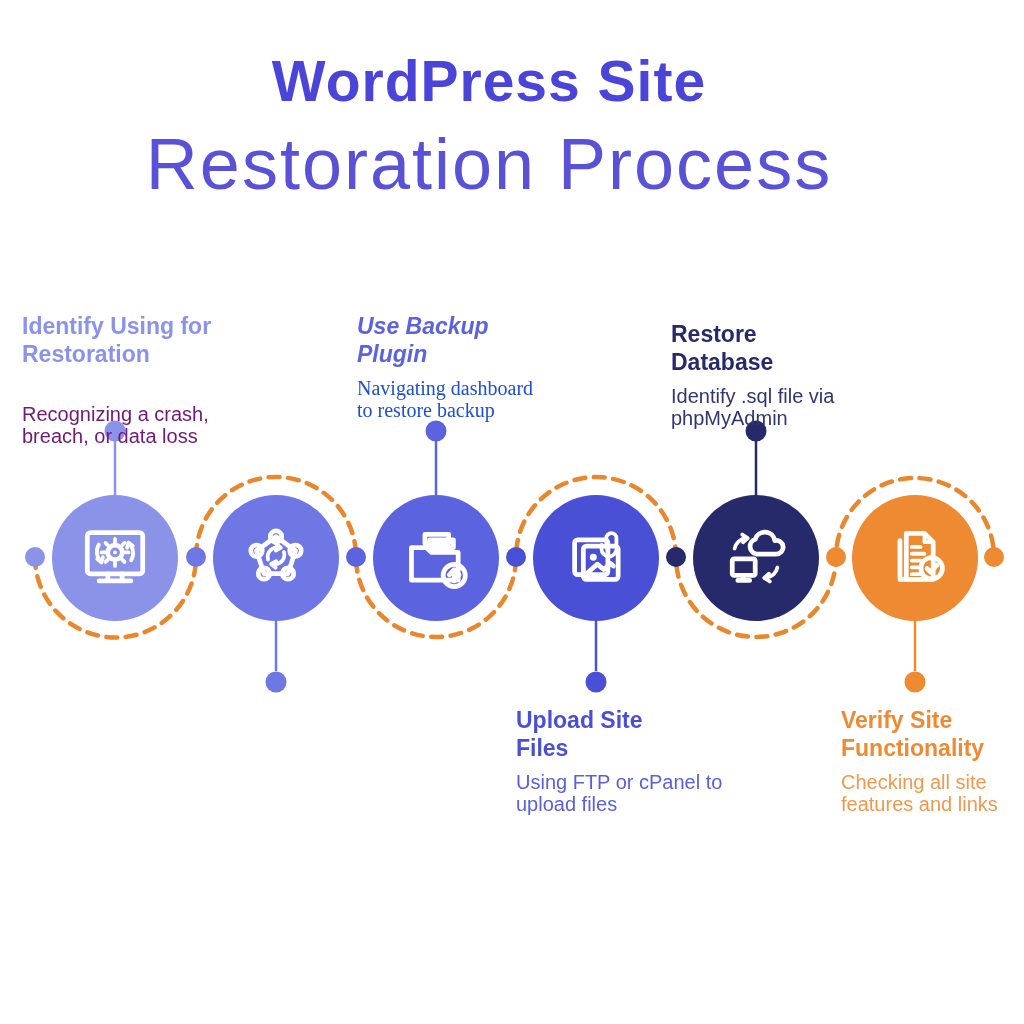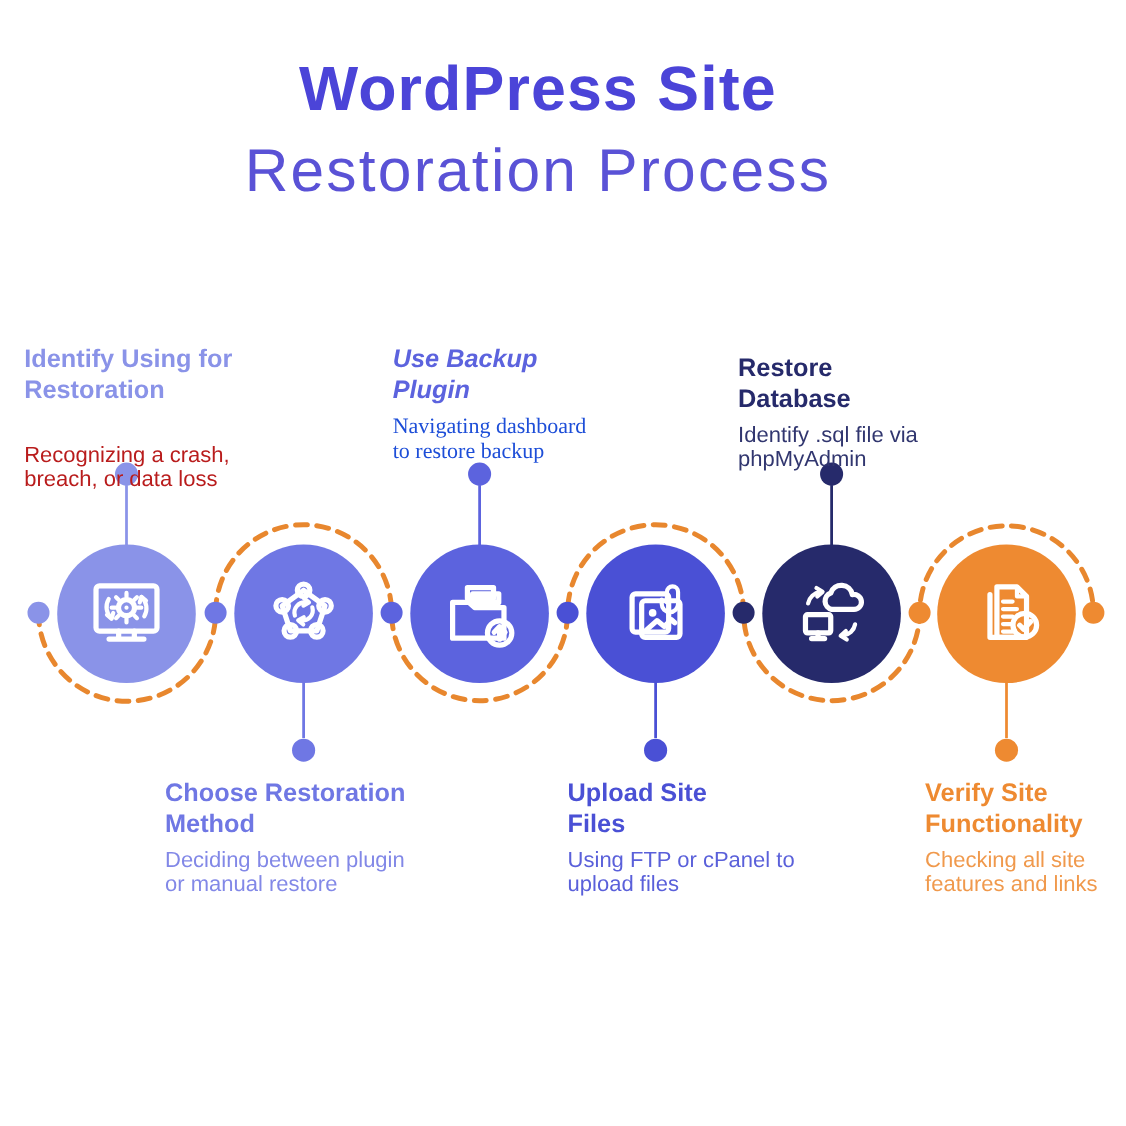--- a/index.html
+++ b/index.html
@@ -2,21 +2,21 @@
 <html><head>
 <meta charset="utf-8">
 <style>
   html,body { margin:0; padding:0; background:#ffffff; }
   .stage {
     position:relative; width:1024px; height:1024px; background:#ffffff;
     font-family:"Liberation Sans", sans-serif; overflow:hidden;
   }
   .title-block { position:absolute; top:50px; left:0; width:978px; text-align:center; }
   .title-line1 { font-size:57px; font-weight:700; letter-spacing:1px; line-height:1.1; }
-  .title-line2 { font-size:55px; font-weight:400; letter-spacing:2px; line-height:1.1; margin-top:12px; }
+  .title-line2 { font-size:72px; font-weight:400; letter-spacing:2px; line-height:1.1; margin-top:12px; }
   .timeline-svg { position:absolute; left:0; top:0; width:1024px; height:1024px; }
   .step-text { position:absolute; width:330px; }
   .step-text.narrow { width:184px; }
   .step-heading { font-size:23px; font-weight:700; line-height:1.22; white-space:pre-line; }
   .step-desc { font-size:20px; font-weight:400; line-height:1.12; white-space:pre-line; margin-top:9px; }
   .icon { position:absolute; width:76px; height:76px; }
   .icon path, .icon rect, .icon circle, .icon line {
     stroke:#ffffff; fill:none; stroke-width:3; stroke-linecap:round; stroke-linejoin:round;
   }
   .icon .filled { fill:#ffffff; stroke:none; }
@@ -125,44 +125,38 @@
     <path d="M18.5 8.5h11.5l5.5 5.5v23.5h-17z" fill="#ee8a31"></path>
     <path class="thin" d="M30 8.5V14h5.5"></path>
     <path class="thin" d="M22 17h5.5M22 21.3h8M22 25.6h5.5M22 29.9h5M22 34.2h5.5"></path>
     <circle cx="34.5" cy="30.5" r="6.8" stroke-width="2.8" fill="#ee8a31"></circle>
     <path d="M31.6 30.6l2.2 2.3 4-4.4" stroke-width="2.8"></path>
   </svg>
 
   <div class="step-text" style="left:22px; top:312px;">
     <div class="step-heading" style="color: rgb(138, 147, 232);">Identify Using for
 Restoration</div>
-    <div class="step-desc" style="color: #b91c1c; margin-top: 35px;">Recognizing a crash,
+    <div class="step-desc" style="color: #701a75; margin-top: 35px;">Recognizing a crash,
 breach, or data loss</div>
   </div>
 
   <div class="step-text" style="left:357px; top:312px;">
     <div class="step-heading" style="color: rgb(92, 99, 222); font-style: italic;">Use Backup
 Plugin</div>
     <div class="step-desc" style="color: #1d4ed8; font-family: Liberation Serif, serif;">Navigating dashboard
 to restore backup</div>
   </div>
 
   <div class="step-text" style="left:671px; top:300px;margin-top:20px;">
     <div class="step-heading" style="color: rgb(38, 42, 107);">Restore
 Database</div>
     <div class="step-desc" style="color: rgb(49, 54, 111);">Identify .sql file via
 phpMyAdmin</div>
   </div>
 
-  <div class="step-text" style="left:150px; top:706px;">
-    <div class="step-heading" style="color: rgb(111, 119, 228);">Choose Restoration
-Method</div>
-    <div class="step-desc" style="color: rgb(130, 136, 231);">Deciding between plugin
-or manual restore</div>
-  </div>
 
   <div class="step-text" style="left:516px; top:706px;">
     <div class="step-heading" style="color: rgb(74, 80, 213);">Upload Site
 Files</div>
     <div class="step-desc" style="color: rgb(90, 96, 218);">Using FTP or cPanel to
 upload files</div>
   </div>
 
   <div class="step-text narrow" style="left:841px; top:706px;">
     <div class="step-heading" style="color: rgb(238, 138, 49);">Verify Site

